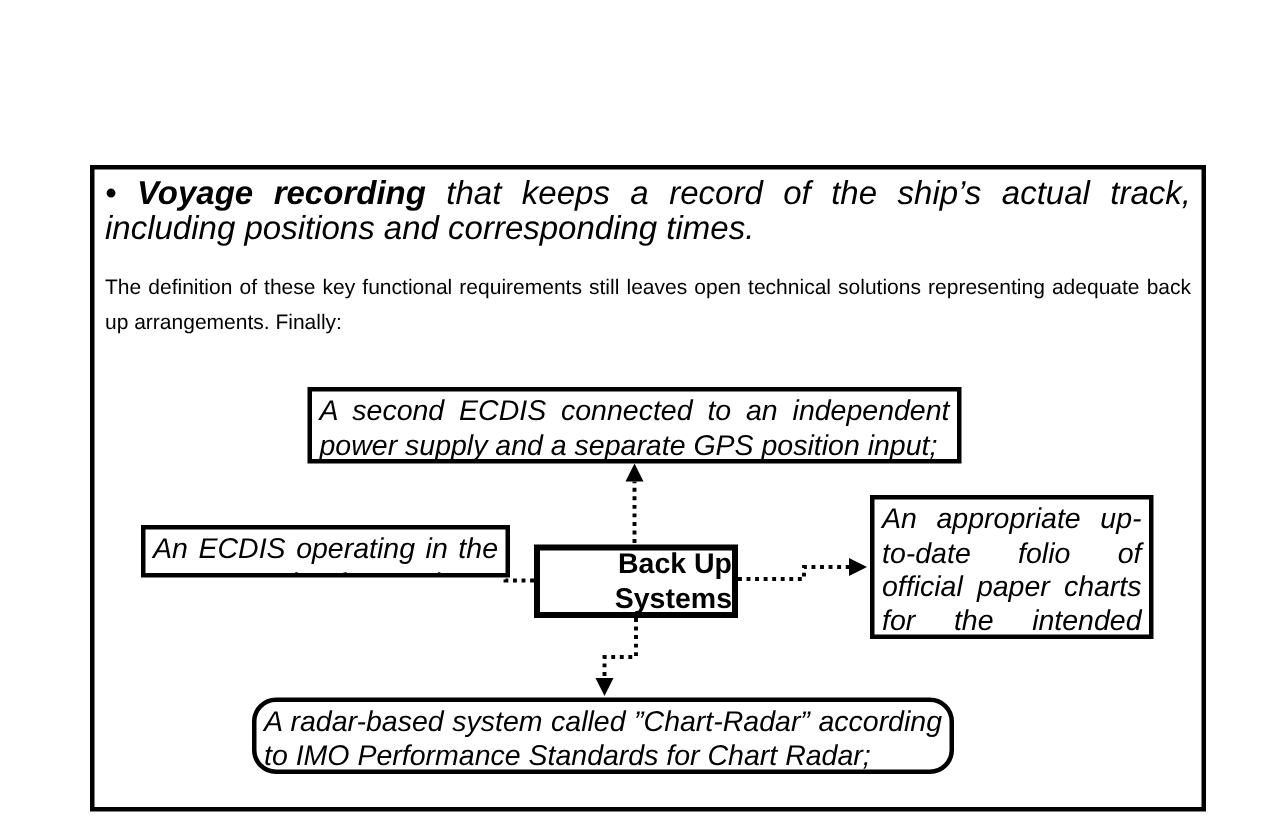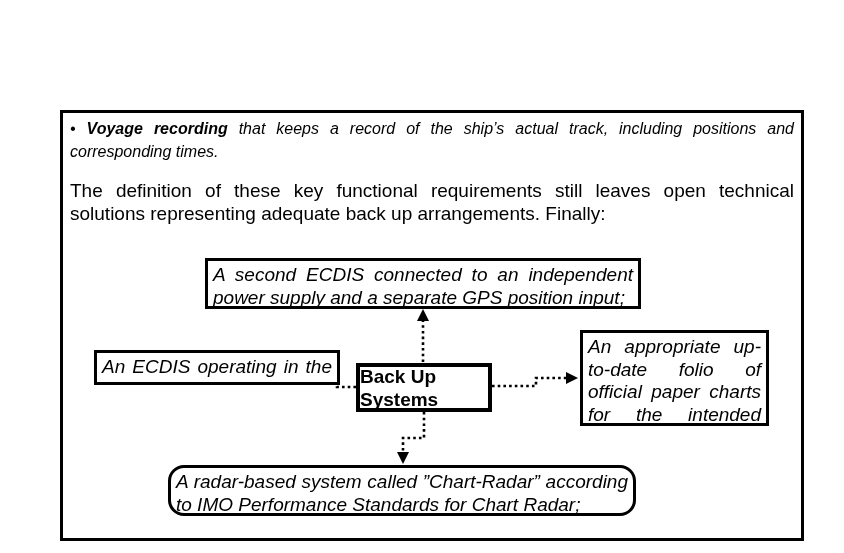--- a/index.html
+++ b/index.html
@@ -34,40 +34,40 @@
     font-size:28px;line-height:30px;font-weight:700;margin-top:5px;
     letter-spacing:0.2px;
   }
   
   .panel{
     position:absolute;left:60px;top:110px;width:744px;height:431px;
     box-sizing:border-box;border:3px solid var(--border-color);
     background:var(--background);
   }
   .p1{
-    margin:5px 7px 0 7px;font-size:16px;line-height:22.5px;
+    margin:5px 7px 0 7px;font-size:22px;line-height:22.5px;
     text-align:justify;font-style:italic;
   }
   .p1 .lead{font-weight:700;}
   .p2{
-    margin:17px 7px 0 7px;font-size:19px;line-height:22.5px;
+    margin:17px 7px 0 7px;font-size:14px;line-height:22.5px;
     text-align:justify;
   }
   
   .node{
     position:absolute;box-sizing:border-box;background:var(--background);
     border:3px solid var(--border-color);
     font-size:19px;line-height:22.5px;font-style:italic;text-align:justify;
     padding:3px 5px;overflow:hidden;
   }
   .node-top{left:205px;top:258px;width:436px;height:51px;}
   .node-left{left:94px;top:350px;width:246px;height:35px;}
   .node-center{
     left:356px;top:363px;width:136px;height:49px;border-width:4px;
-    font-style:normal;font-weight:700;text-align:left;
+    font-style:normal;font-weight:700;text-align:right;
     display:flex;align-items:center;justify-content:center;
     line-height:23px;padding:0;
   }
   .node-right{left:580px;top:330px;width:189px;height:96px;}
   .node-bottom{left:168px;top:465px;width:468px;height:51px;border-radius:16px;}
   
   .connectors{position:absolute;left:0;top:0;width:844px;height:553px;pointer-events:none;}
   .dot{fill:none;stroke:var(--text-color);stroke-width:2.6;stroke-dasharray:2.6 3.1;}
   .head{fill:var(--text-color);stroke:none;}
 </style>

